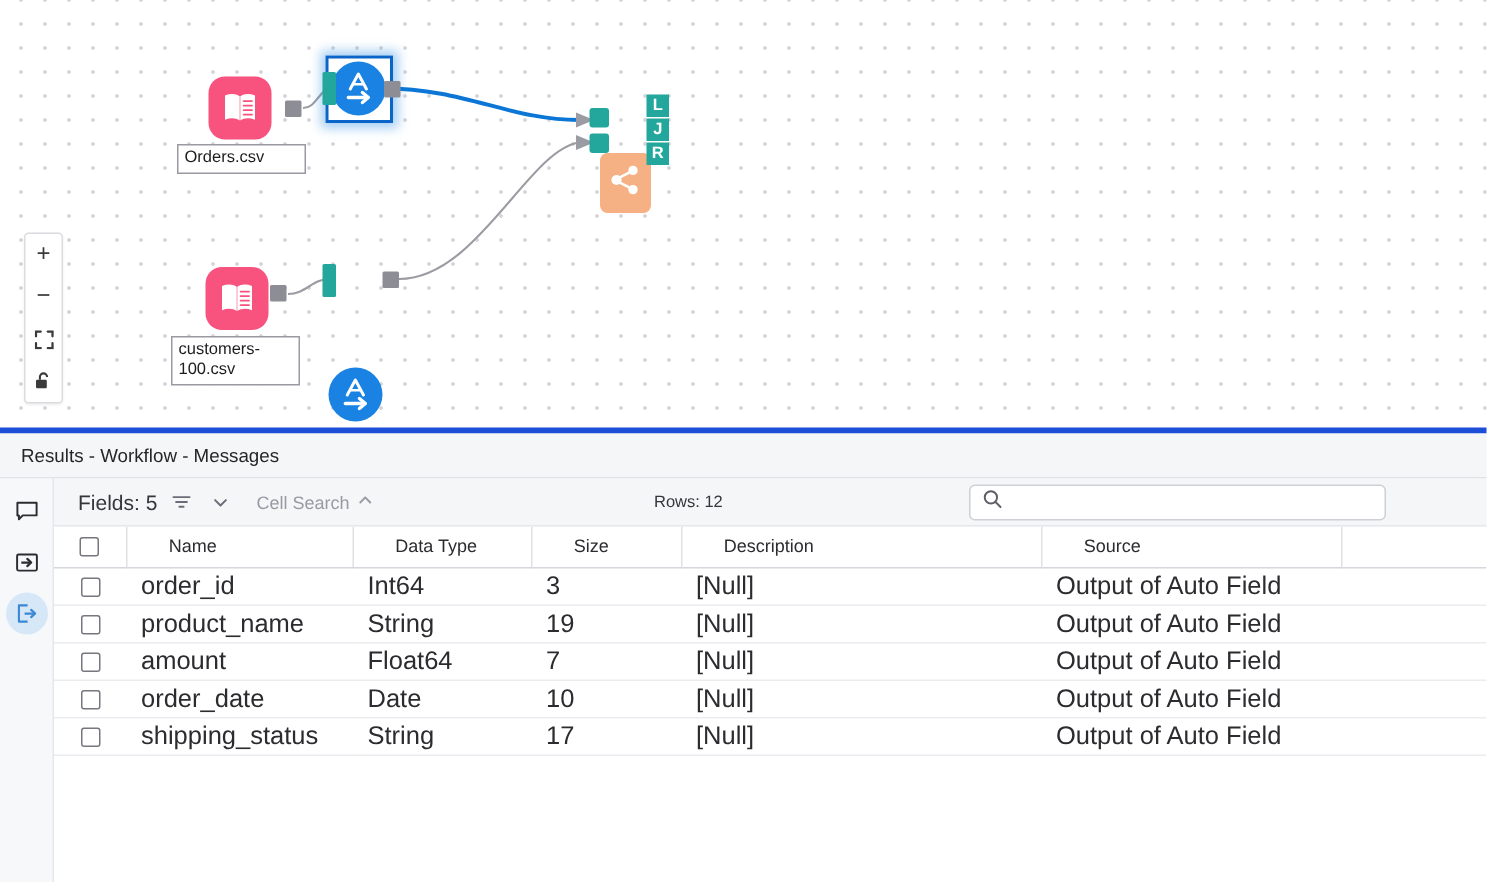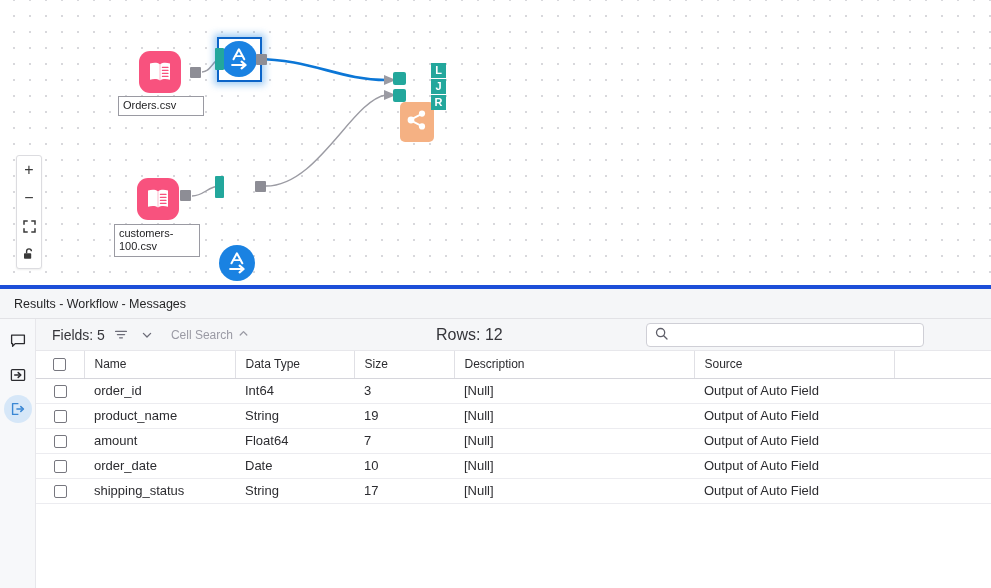--- a/index.html
+++ b/index.html
@@ -179,21 +179,21 @@
     color: #6c6c78; cursor: pointer;
   }
   .tb-cellviewer {
     font-size: 12px; color: #9a9aa4;
     margin-left: 14px;
     display: flex; align-items: center; gap: 5px;
     cursor: pointer;
   }
   .tb-rows {
     position: absolute; left: 400px;
-    font-size: 16px; color: #35353a;
+    font-size: 11px; color: #35353a;
   }
   #search-box {
     position: absolute; left: 610px; top: 4px;
     width: 278px; height: 24px;
     background: #ffffff;
     border: 1px solid #cfcfd6;
     border-radius: 4px;
     display: flex; align-items: center;
     padding: 0 8px; gap: 7px;
   }
@@ -210,28 +210,28 @@
   #table-wrap { flex: 1; overflow: hidden; background: #ffffff; }
   table { border-collapse: collapse; width: 955px; table-layout: fixed; }
   thead th {
     height: 27px;
     background: #ffffff;
     border-right: 1px solid #e0e0e5;
     border-bottom: 1px solid #d6d6dc;
     font-size: 12px; font-weight: 400;
     color: #2c2c30;
     text-align: left;
-    padding-left: 10px;
+    padding-left: 28px;
   }
   thead th.cb-col { padding-left: 0; text-align: center; }
   thead th.last-col { border-right: none; }
   tbody td {
     height: 25px;
     border-bottom: 1px solid #ececf0;
-    font-size: 13px;
+    font-size: 17px;
     color: #2c2c30;
     padding-left: 10px;
     white-space: nowrap; overflow: hidden;
   }
   tbody td.cb-col { padding-left: 0; text-align: center; }
   .cbx {
     display: inline-block;
     width: 13px; height: 13px;
     border: 1.4px solid #77777f;
     border-radius: 2px;

